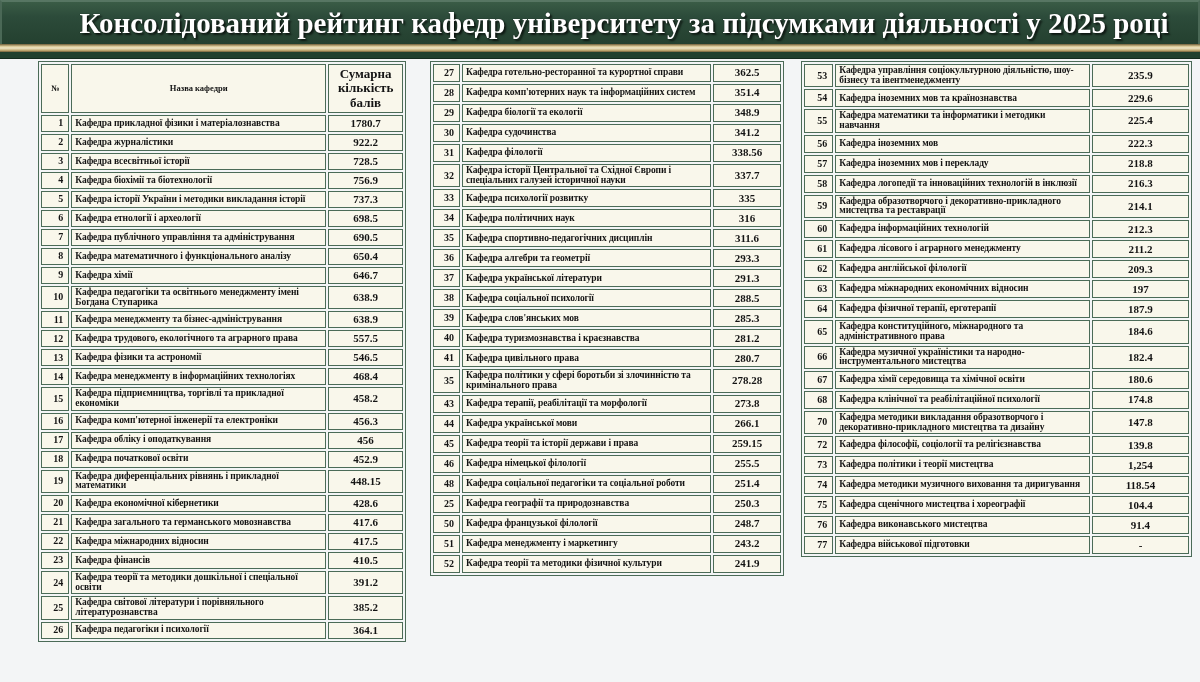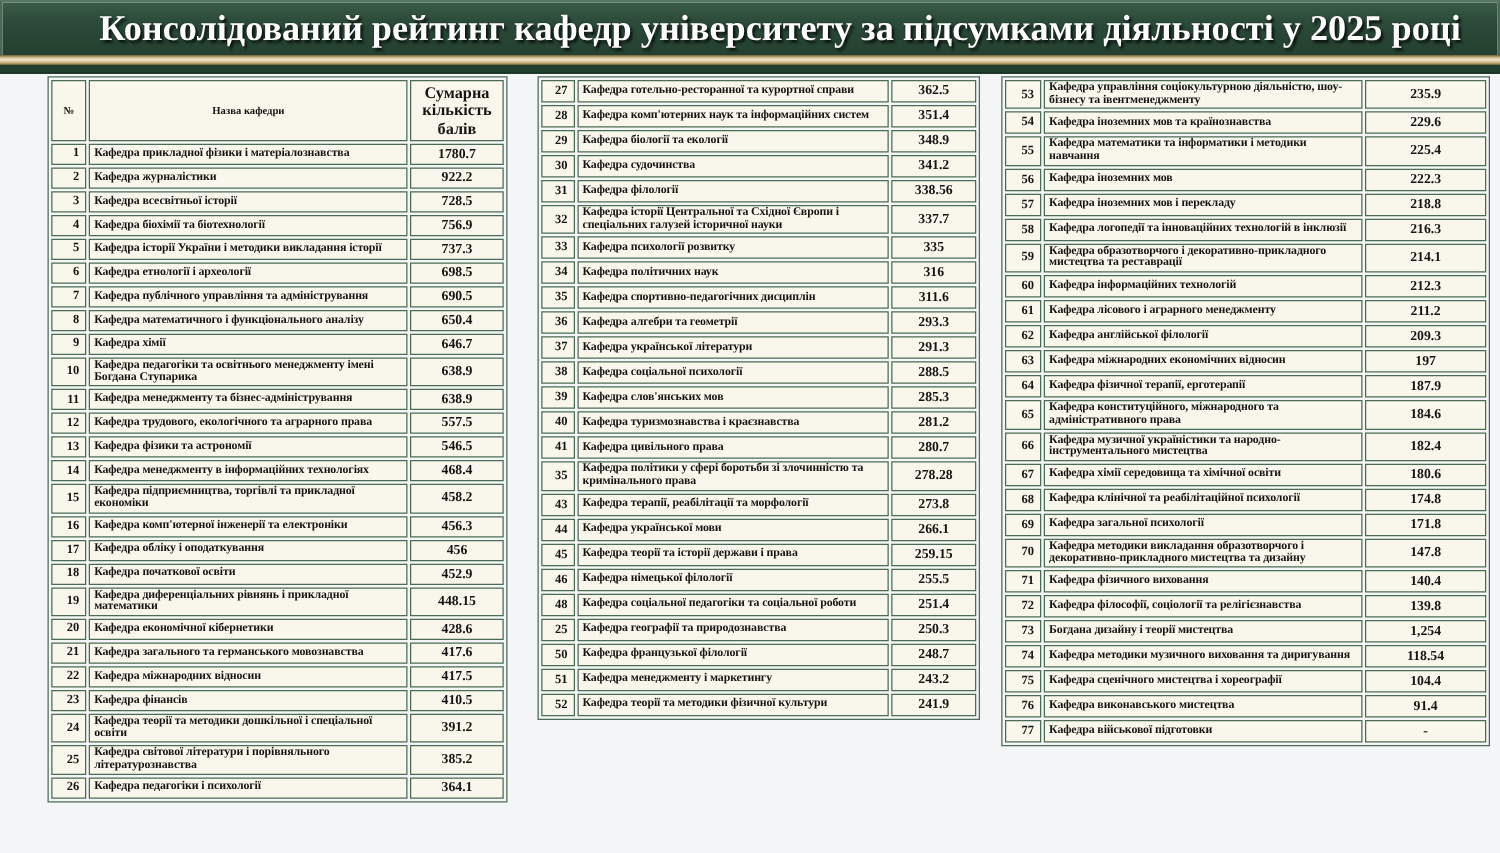--- a/index.html
+++ b/index.html
@@ -463,42 +463,32 @@
           <td class="num">67</td>
           <td class="name">Кафедра хімії середовища та хімічної освіти</td>
           <td class="score">180.6</td>
         </tr>
         <tr>
           <td class="num">68</td>
           <td class="name">Кафедра клінічної та реабілітаційної психології</td>
           <td class="score">174.8</td>
         </tr>
         <tr>
-          <td class="num">69</td>
-          <td class="name">Кафедра загальної психології</td>
-          <td class="score">171.8</td>
-        </tr>
-        <tr>
           <td class="num">70</td>
           <td class="name">Кафедра методики викладання образотворчого і декоративно-прикладного мистецтва та дизайну</td>
           <td class="score">147.8</td>
         </tr>
         <tr>
-          <td class="num">71</td>
-          <td class="name">Кафедра фізичного виховання</td>
-          <td class="score">140.4</td>
-        </tr>
-        <tr>
           <td class="num">72</td>
           <td class="name">Кафедра філософії, соціології та релігієзнавства</td>
           <td class="score">139.8</td>
         </tr>
         <tr>
           <td class="num">73</td>
-          <td class="name">Богдана дизайну і теорії мистецтва</td>
+          <td class="name">Кафедра політики і теорії мистецтва</td>
           <td class="score">1,254</td>
         </tr>
         <tr>
           <td class="num">74</td>
           <td class="name">Кафедра методики музичного виховання та диригування</td>
           <td class="score">118.54</td>
         </tr>
         <tr>
           <td class="num">75</td>
           <td class="name">Кафедра сценічного мистецтва і хореографії</td>

